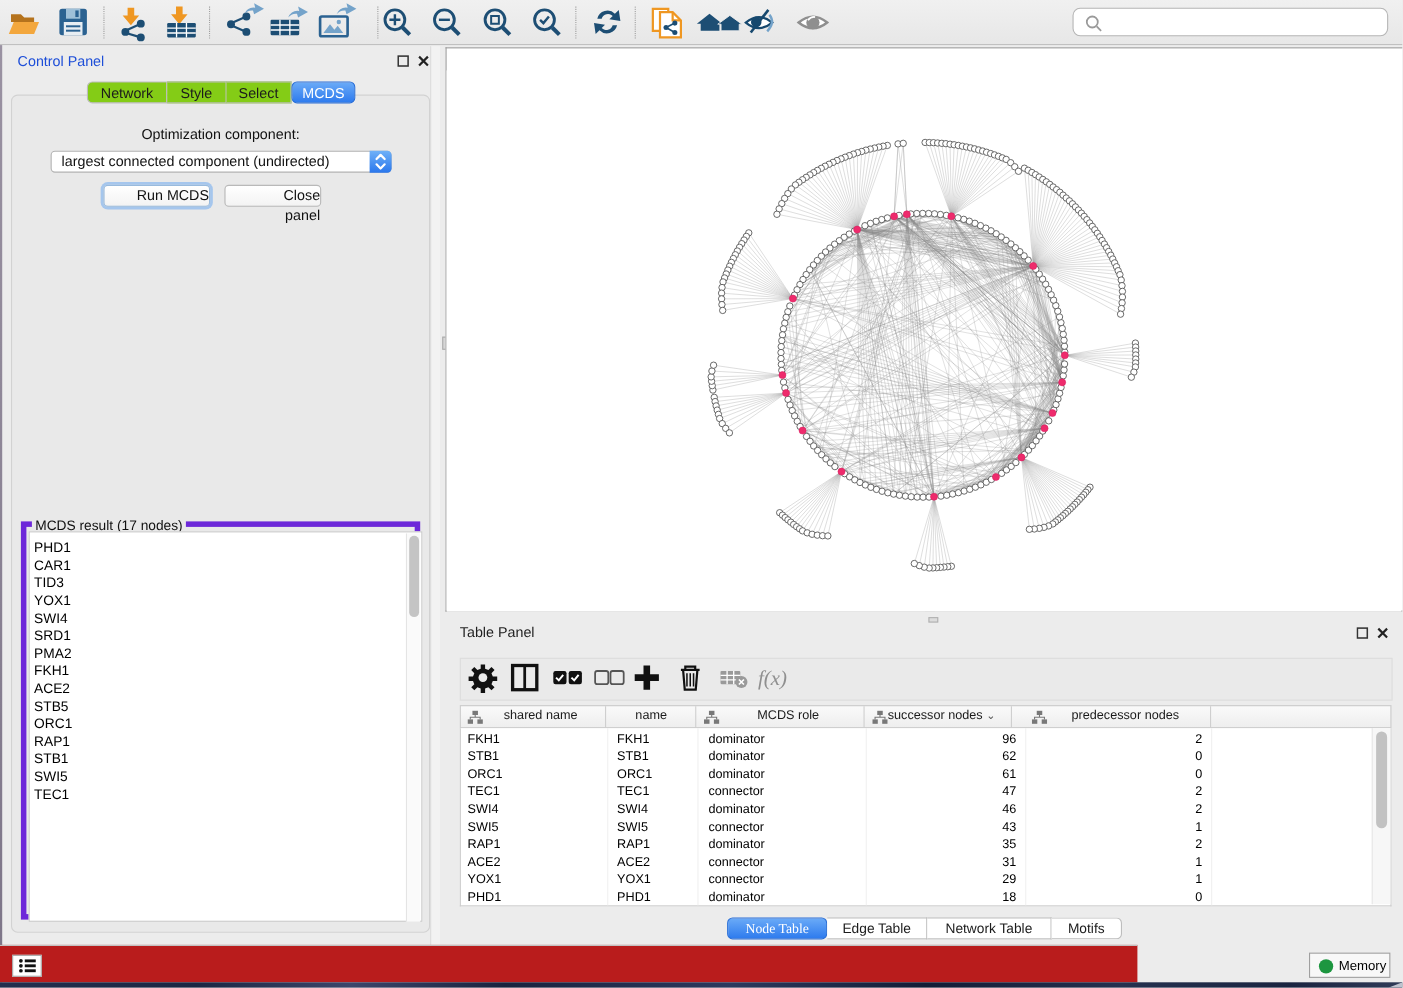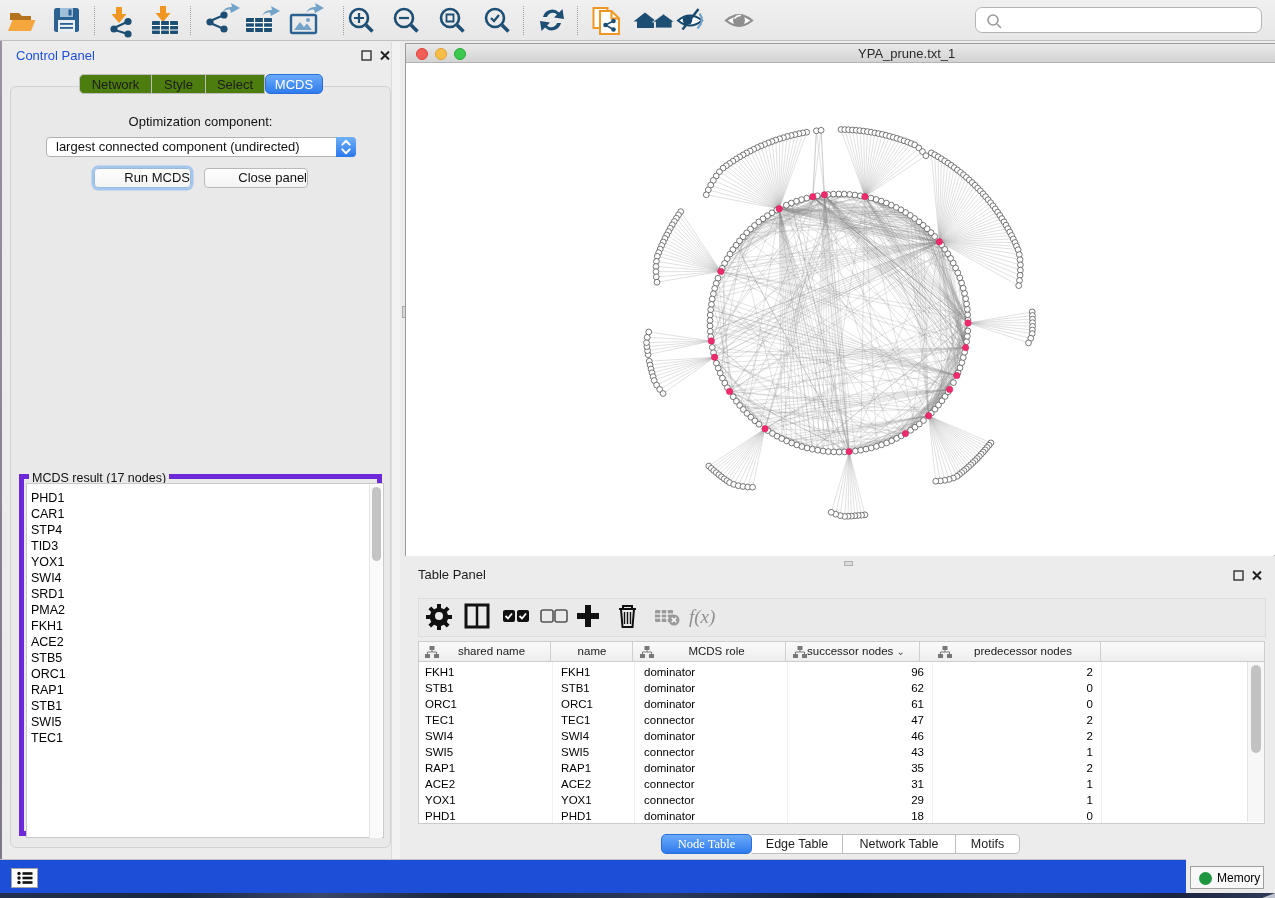--- a/index.html
+++ b/index.html
@@ -12,29 +12,29 @@
   #search { position:absolute; left:975px; top:7px; width:287px; height:26px; background:#fff; border:1px solid #b5b5b5; border-radius:7px; }
   
   #ledge { left:0; top:41px; width:2px; height:852px; background:linear-gradient(#9a92a2,#7d7588); }
   #wall { left:0; top:893px; width:1275px; height:5px; background:linear-gradient(90deg,#232f4e 0%,#1a2743 14%,#3c466b 25%,#18233e 36%,#2c3a5e 52%,#121d36 66%,#25314f 80%,#1a2440 92%,#303b58 100%); }
   #wallcorner { left:1262px; top:893px; width:13px; height:5px; background:#bfc3cf; clip-path:polygon(100% 0,100% 100%,0 100%); }
   
   #cp-title { left:16px; top:48px; font-size:13px; color:#1d4ed8; }
   .winbtns { position:absolute; }
   #cp-pane { left:10px; top:86px; width:381px; height:762px; background:#e9e9e9; border:1px solid #d2d2d2; border-radius:6px; }
   .tabrow { position:absolute; top:74px; height:20px; display:flex; font-size:13px; }
-  .tab { background:#4d7c0f; border:1px solid #bdbdbd; border-left:none; color:#1c1c1c; text-align:center; line-height:19px; }
+  .tab { background:#84cc16; border:1px solid #bdbdbd; border-left:none; color:#1c1c1c; text-align:center; line-height:19px; }
   .tab.first { border-left:1px solid #bdbdbd; border-radius:5px 0 0 5px; }
   .tab.sel { background:linear-gradient(#6aaaf7,#2e7bee); color:#fff; border:1px solid #2a6fd8; border-radius:5px; }
   #optlabel { left:10px; top:114px; width:381px; text-align:center; font-size:13px; color:#111; }
   #dropdown { left:46px; top:137px; width:310px; height:20px; background:#fff; border:1px solid #b2b2b2; border-radius:4px; font-size:13px; color:#111; line-height:18px; padding-left:9px; }
   #dd-step { position:absolute; right:-1px; top:-1px; width:20px; height:20px; border-radius:0 4px 4px 0; background:linear-gradient(#6fb1f8,#2a77ec); }
   .btn { position:absolute; height:20px; background:linear-gradient(#ffffff,#f3f3f3); border:1px solid #b9b9b9; border-radius:4px; font-size:13px; color:#111; text-align:right; line-height:18px; }
   #runbtn { left:94px; top:168px; width:97px; box-shadow:0 0 0 2.5px rgba(120,175,240,.6); border-color:#98badd; }
-  #closebtn { left:204px; top:168px; width:104px;padding-left:31px; }
+  #closebtn { left:204px; top:168px; width:88px;padding-left:31px; }
   #fieldset { left:19px; top:474px; width:363px; height:362px; border:5px solid #6d28d9; }
   #fs-legend { position:absolute; left:5px; top:-8px; background:#e9e9e9; padding:0 3px; font-size:12.5px; color:#111; }
   #mcdslist { position:absolute; left:2px; top:4px; width:358px; height:355px; background:#fff; border:1px solid #c9c9c9; font-size:12.5px; color:#000; padding-top:6px; }
   #mcdslist .mi { height:16px; line-height:16px; padding-left:4px; }
   #mcds-sb { position:absolute; right:1px; top:1px; width:13px; height:353px; background:#fafafa; border-left:1px solid #e4e4e4; }
   #mcds-thumb { position:absolute; left:1.5px; top:2px; width:9px; height:74px; background:#c4c4c4; border-radius:5px; }
   
   #vsplit { left:391px; top:42px; width:9px; height:817px; background:#f2f2f2; border-left:1px solid #dcdcdc; }
   #vsplit2 { left:400px; top:42px; width:6px; height:817px; background:#ececec; }
   
@@ -59,21 +59,21 @@
   .c5 { position:absolute; left:513px; width:161px; text-align:right; }
   .colline { position:absolute; top:0; height:100%; width:0; border-left:1px solid #f0f0f0; }
   #tb-sb { position:absolute; right:0; top:0; width:17px; height:160px; background:#f7f7f7; border-left:1px solid #e6e6e6; }
   #tb-thumb { position:absolute; left:3px; top:3px; width:10px; height:88px; background:#c2c2c2; border-radius:5px; }
   
   #bt-row { position:absolute; left:661px; top:834px; height:20px; display:flex; font-size:12.5px; }
   .btab { background:#fff; border:1px solid #bdbdbd; border-left:none; color:#1c1c1c; text-align:center; line-height:19px; }
   .btab.sel { background:linear-gradient(#6aaaf7,#2e7bee); color:#fff; border:1px solid #2a6fd8; border-radius:5px;font-family:Liberation Serif, serif; }
   .btab.last { border-radius:0 5px 5px 0; }
   
-  #statusbar { left:0; top:859px; width:1186px; height:34px; background:#1d4ed8; border-top:1px solid #c2c2c2;padding-left:24px; }
+  #statusbar { left:0; top:859px; width:1034px; height:34px; background:#b91c1c; border-top:1px solid #c2c2c2;padding-left:24px; }
   #listbtn { position:absolute; left:11px; top:8px; width:27px; height:20px; background:#fff; border:1px solid #a5a5a5; }
   #membtn { position:absolute; left:1190px; top:6px; width:74px; height:23px; background:#f8f8f8; border:1px solid #9f9f9f; font-size:12px; color:#000; }
   #memdot { position:absolute; left:8px; top:5px; width:13px; height:13px; border-radius:50%; background:#1d9640; }
 </style>
 </head>
 <body>
 <div id="toolbar" class="abs">
 <svg width="1275" height="41">
 
   <g>
@@ -216,21 +216,20 @@
         <path d="M6.3 7.6 l3.7-3.8 3.7 3.8 M6.3 12.4 l3.7 3.8 3.7-3.8" fill="none" stroke="#fff" stroke-width="2" stroke-linecap="round" stroke-linejoin="round"></path>
       </svg></div>
 </div>
 <div id="runbtn" class="btn">Run MCDS</div>
 <div id="closebtn" class="btn">Close panel</div>
 <div id="fieldset" class="abs">
   <div id="fs-legend">MCDS result (17 nodes)</div>
   <div id="mcdslist">
     <div class="mi">PHD1</div>
       <div class="mi">CAR1</div>
-      <div class="mi">STP4</div>
       <div class="mi">TID3</div>
       <div class="mi">YOX1</div>
     <div class="mi">SWI4</div>
       <div class="mi">SRD1</div>
       <div class="mi">PMA2</div>
       <div class="mi">FKH1</div>
       <div class="mi">ACE2</div>
     <div class="mi">STB5</div>
       <div class="mi">ORC1</div>
       <div class="mi">RAP1</div>
@@ -242,26 +241,20 @@
       </div>
   </div>
 </div>
 <div id="vsplit" class="abs"></div>
 <div id="vsplit2" class="abs"></div>
 <div class="abs" style="left:402px;top:306px;width:5px;height:12px;background:#d6d6d6;border:1px solid #ababab"></div>
 <div class="abs" style="left:841px;top:550.5px;width:9px;height:5px;background:#dcdcdc;border:1px solid #b0b0b0"></div>
 <div class="abs" style="left:844px;top:560.5px;width:9px;height:5px;background:#dcdcdc;border:1px solid #b0b0b0"></div>
 
 <div id="netframe" class="abs">
-  <div id="nettitle">
-    <div class="tl" style="left:9.5px;background:#f35e56;border:0.5px solid #df443e"></div>
-    <div class="tl" style="left:28.5px;background:#f6bd48;border:0.5px solid #dfa133"></div>
-    <div class="tl" style="left:48px;background:#3bc84e;border:0.5px solid #2aaa38"></div>
-    <div id="nettext">YPA_prune.txt_1</div>
-  </div>
   <div id="netcanvas">
 <svg width="869" height="492" viewBox="406 63 869 492" style="position:absolute;left:0;top:0">
 <g stroke="#898989" stroke-width="0.7" stroke-opacity="0.33">
 <line x1="779.2" y1="207.7" x2="833.4" y2="193.1"></line>
 <line x1="779.2" y1="207.7" x2="828.0" y2="193.5"></line>
 <line x1="779.2" y1="207.7" x2="824.4" y2="193.8"></line>
 <line x1="779.2" y1="207.7" x2="817.3" y2="194.8"></line>
 <line x1="779.2" y1="207.7" x2="812.8" y2="195.7"></line>
 <line x1="779.2" y1="207.7" x2="806.7" y2="197.1"></line>
 <line x1="779.2" y1="207.7" x2="801.5" y2="198.6"></line>

